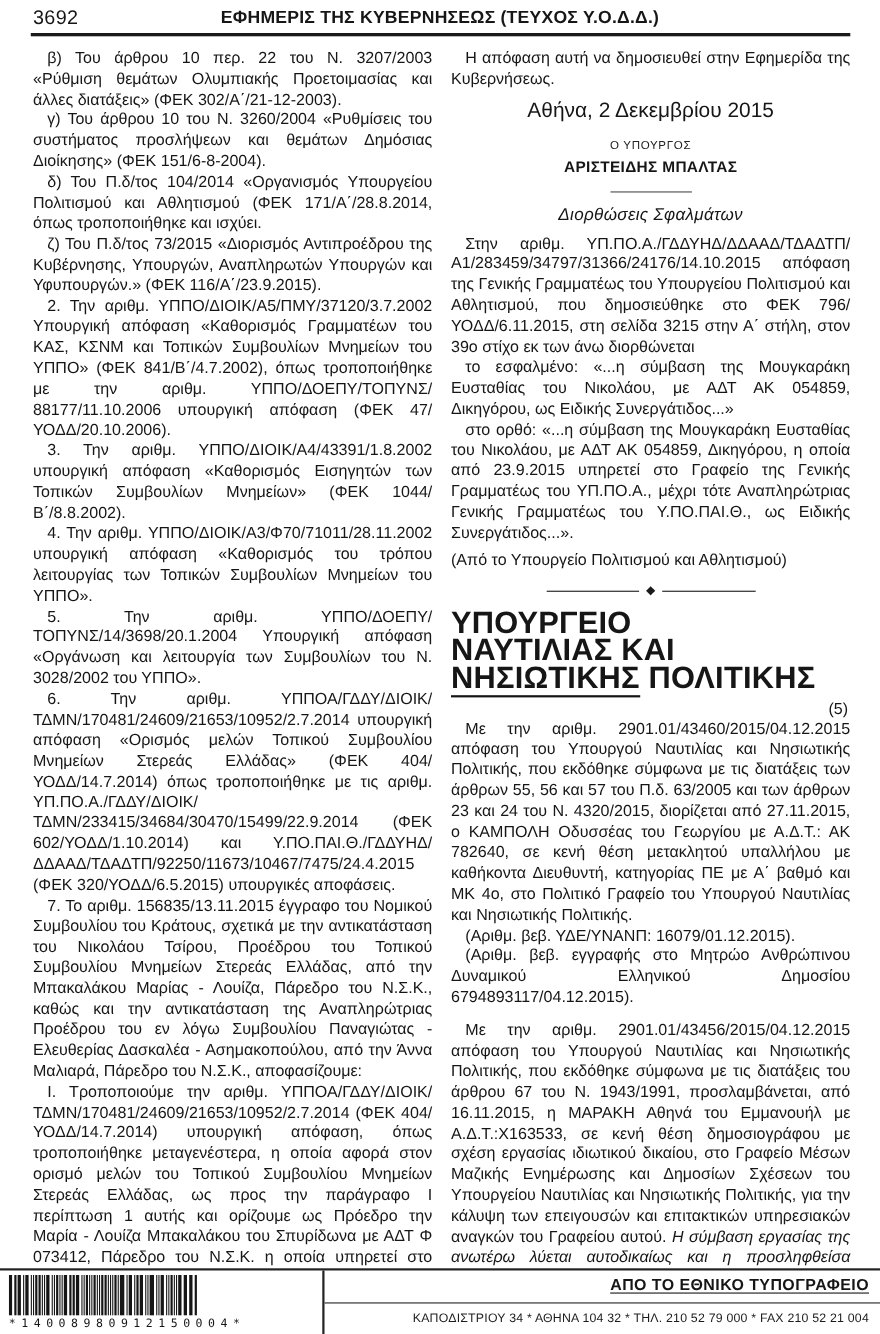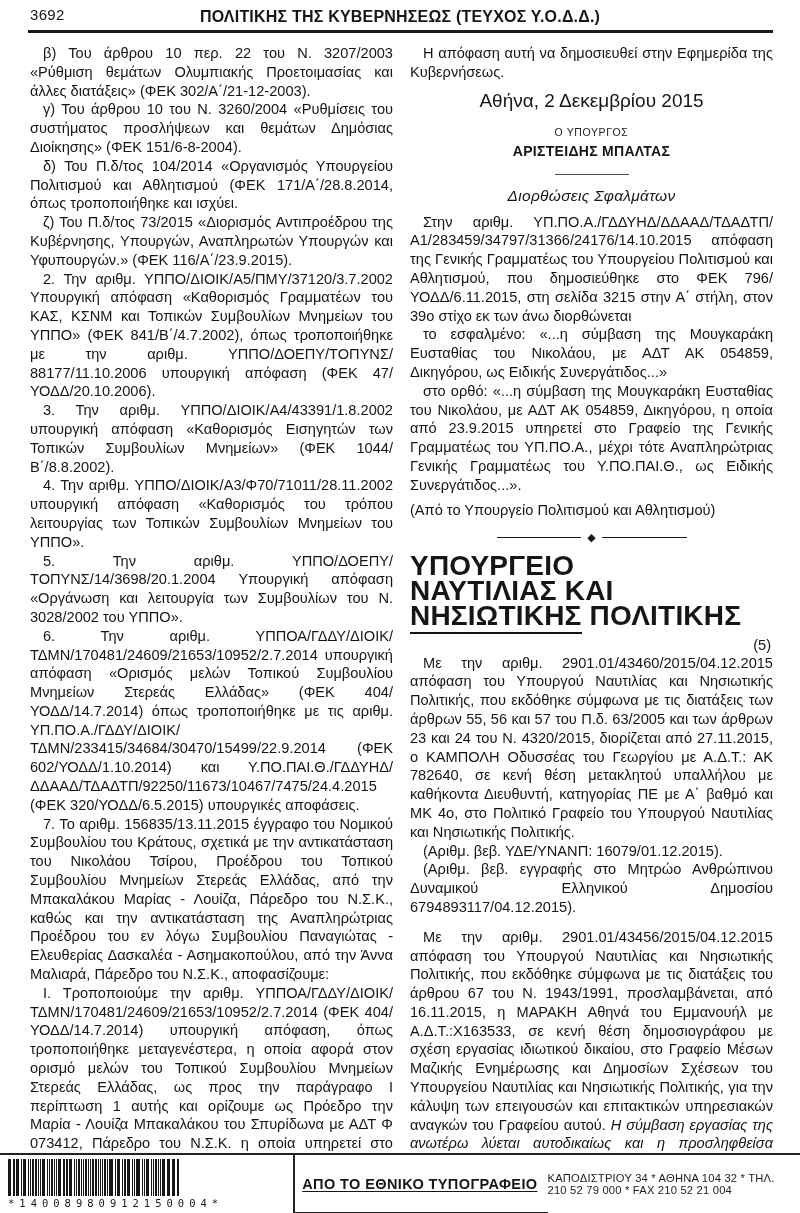--- a/index.html
+++ b/index.html
@@ -4,21 +4,21 @@
 <style>
   html,body{margin:0;padding:0;background:#e8e8e8;}
   .page{
     position:relative;width:800px;height:1213px;margin:0 auto;
     background:#ffffff;color:#161616;
     font-family:"Liberation Sans",sans-serif;
     overflow:hidden;
   }
   
   .masthead{position:absolute;top:0;left:0;right:0;height:33px;}
-  .page-number{position:absolute;left:30px;top:6px;font-size:15px;letter-spacing:.3px;}
+  .page-number{position:absolute;left:30px;top:6px;font-size:18px;letter-spacing:.3px;}
   .masthead-title{position:absolute;left:0;right:0;top:8px;text-align:center;font-weight:bold;font-size:16px;letter-spacing:.2px;}
   .masthead-rule{position:absolute;left:28px;right:27px;top:30px;height:3px;background:#1a1a1a;}
   
   .columns{position:absolute;top:44px;left:30px;right:27px;display:flex;gap:17px;}
   .col{flex:1;min-width:0;}
   p.para{margin:0;font-size:14.6px;line-height:18.8px;text-align:justify;text-indent:13px;overflow-wrap:anywhere;}
   .dateline{margin:9px 0 0 0;font-size:19px;line-height:19px;text-align:center;}
   .role-label{margin:16px 0 0 0;font-size:10.5px;letter-spacing:.6px;text-align:center;color:#222;}
   .minister-name{margin:5px 0 0 0;font-size:14px;font-weight:bold;letter-spacing:.3px;text-align:center;}
   .short-rule{width:74px;height:0;border-top:1.6px solid #4a4a4a;margin:15px auto 0 auto;}
@@ -33,34 +33,34 @@
   .underlined-word{border-bottom:2.2px solid #141414;padding-bottom:1px;}
   .item-number{margin:8px 2px 0 0;font-size:14.6px;text-align:right;line-height:18px;}
   .gap-md{height:11px;}
   .italic{font-style:italic;}
   
   .footer{position:absolute;left:0;right:0;bottom:0;height:58px;border-top:2px solid #222;background:#fff;}
   .barcode{position:absolute;left:8px;top:4px;width:242px;}
   .barcode-bars{height:37px;width:242px;overflow:hidden;white-space:nowrap;font-size:0;}
   .barcode-bars i{display:inline-block;height:100%;background:#161616;}
   .barcode-text{display:block;width:242px;margin-top:1px;font-family:"DejaVu Sans Mono",monospace;font-size:10.5px;letter-spacing:5px;white-space:nowrap;overflow:hidden;color:#161616;}
-  .publisher-box{position:absolute;left:293px;right:0;top:0;bottom:0;border-left:2px solid #222;display:flex;flex-direction:row;}
+  .publisher-box{position:absolute;left:293px;right:0;top:0;bottom:0;border-left:2px solid #222;display:flex;flex-direction:column;}
   .publisher-row{flex:1;display:flex;align-items:center;justify-content:flex-end;padding-right:10px;}
   .publisher-row.first{border-bottom:1.6px solid #222;}
   .publisher-name{font-size:14.5px;font-weight:bold;letter-spacing:.4px;text-decoration:underline;text-underline-offset:2px;}
   .publisher-address{font-size:11.2px;letter-spacing:.2px;color:#1c1c1c;}
 </style>
 </head>
 <body>
 
 <div class="page">
 
   <div class="masthead">
     <span class="page-number">3692</span>
-    <span class="masthead-title">ΠΟΛΙΤΙΚΗΣ ΤΗΣ ΚΥΒΕΡΝΗΣΕΩΣ (ΤΕΥΧΟΣ Υ.Ο.Δ.Δ.)</span>
+    <span class="masthead-title">ΕΦΗΜΕΡΙΣ ΤΗΣ ΚΥΒΕΡΝΗΣΕΩΣ (ΤΕΥΧΟΣ Υ.Ο.Δ.Δ.)</span>
     <div class="masthead-rule"></div>
   </div>
 
   <div class="columns">
 
     <div class="col">
       <p class="para">β) Του άρθρου 10 περ. 22 του Ν. 3207/2003 «Ρύθμιση θεμάτων Ολυμπιακής Προετοιμασίας και άλλες διατάξεις» (ΦΕΚ 302/Α΄/21-12-2003).</p>
       <p class="para">γ) Του άρθρου 10 του Ν. 3260/2004 «Ρυθμίσεις του συστήματος προσλήψεων και θεμάτων Δημόσιας Διοίκησης» (ΦΕΚ 151/6-8-2004).</p>
       <p class="para">δ) Του Π.δ/τος 104/2014 «Οργανισμός Υπουργείου Πολιτισμού και Αθλητισμού (ΦΕΚ 171/Α΄/28.8.2014, όπως τροποποιήθηκε και ισχύει.</p>
       <p class="para">ζ) Του Π.δ/τος 73/2015 «Διορισμός Αντιπροέδρου της Κυβέρνησης, Υπουργών, Αναπληρωτών Υπουργών και Υφυπουργών.» (ΦΕΚ 116/Α΄/23.9.2015).</p>

